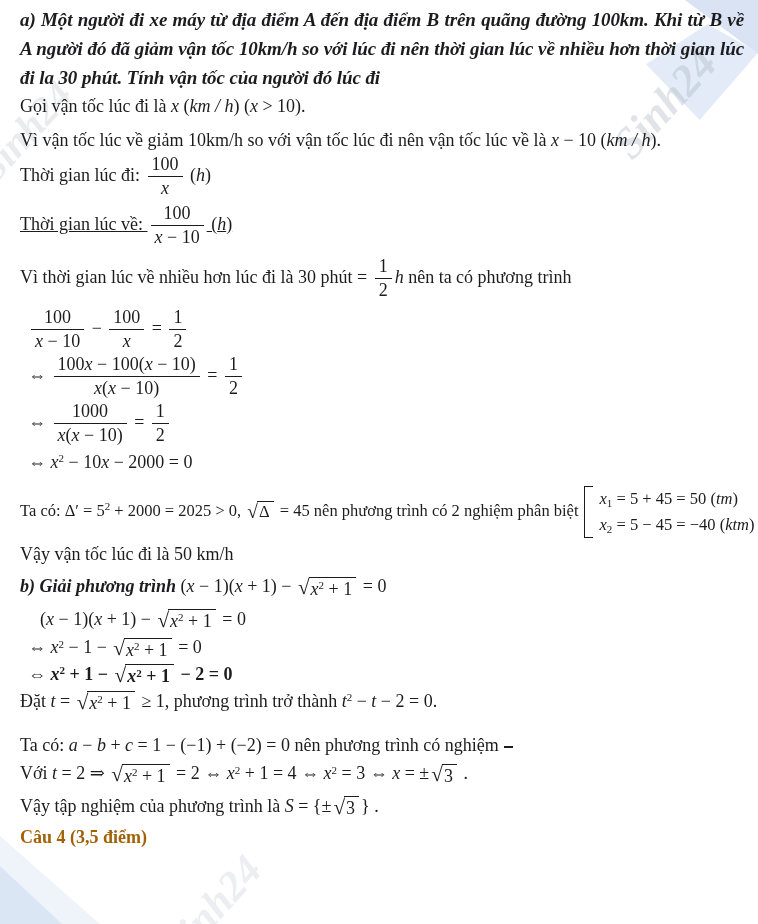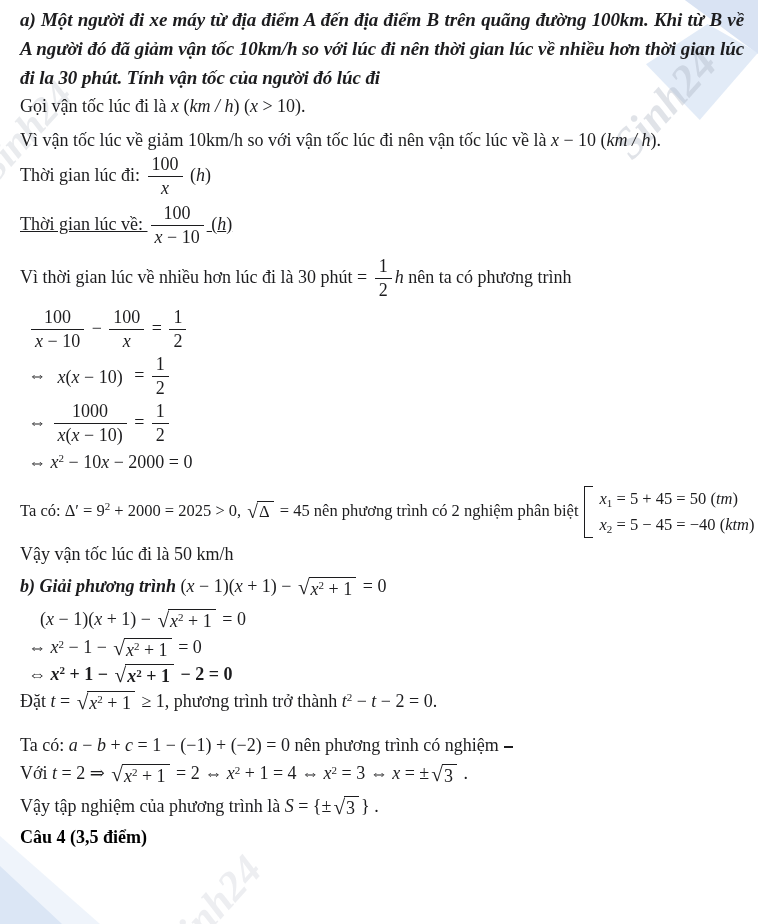--- a/index.html
+++ b/index.html
@@ -112,34 +112,35 @@
           <span class="fnum"><span class="mt">100</span></span>
           <span class="fden"><span class="mi">x</span><span class="mt"> − 10</span></span>
         </span><span class="mt"> − </span><span class="frac">
           <span class="fnum"><span class="mt">100</span></span>
           <span class="fden"><span class="mi">x</span></span>
         </span><span class="mt"> = </span><span class="frac">
           <span class="fnum"><span class="mt">1</span></span>
           <span class="fden"><span class="mt">2</span></span>
         </span></div>
       <div class="line k-eq ind-1"><span class="mt">⇔ </span><span class="frac">
+          <span class="fnum"><span class="mt">100</span><span class="mi">x</span><span class="mt"> − 100(</span><span class="mi">x</span><span class="mt"> − 10)</span></span>
           <span class="fden"><span class="mi">x</span><span class="mt">(</span><span class="mi">x</span><span class="mt"> − 10)</span></span>
         </span><span class="mt"> = </span><span class="frac">
           <span class="fnum"><span class="mt">1</span></span>
           <span class="fden"><span class="mt">2</span></span>
         </span></div>
       <div class="line k-eq ind-1"><span class="mt">⇔ </span><span class="frac">
           <span class="fnum"><span class="mt">1000</span></span>
           <span class="fden"><span class="mi">x</span><span class="mt">(</span><span class="mi">x</span><span class="mt"> − 10)</span></span>
         </span><span class="mt"> = </span><span class="frac">
           <span class="fnum"><span class="mt">1</span></span>
           <span class="fden"><span class="mt">2</span></span>
         </span></div>
       <div class="line k-eq ind-1"><span class="mt">⇔ </span><span class="mi">x</span><span class="msup">2</span><span class="mt"> − 10</span><span class="mi">x</span><span class="mt"> − 2000 = 0</span></div>
-      <div class="line k-tight"><span class="mt">Ta có: Δ′ = 9</span><span class="msup">2</span><span class="mt"> + 2000 = 2025 &gt; 0, </span><span class="sqrt">
+      <div class="line k-tight"><span class="mt">Ta có: Δ′ = 5</span><span class="msup">2</span><span class="mt"> + 2000 = 2025 &gt; 0, </span><span class="sqrt">
           <span class="rsign">√</span>
           <span class="rbody"><span class="mt">Δ</span></span>
         </span><span class="mt"> = 45 nên phương trình có 2 nghiệm phân biệt</span><span class="cases">
           <span class="cbr"></span>
           <span class="crows">
             <span class="crow"><span class="mi">x</span><span class="msub">1</span><span class="mt"> = 5 + 45 = 50 (</span><span class="mi">tm</span><span class="mt">)</span></span>
             <span class="crow"><span class="mi">x</span><span class="msub">2</span><span class="mt"> = 5 − 45 = −40 (</span><span class="mi">ktm</span><span class="mt">)</span></span>
           </span>
         </span></div>
       <div class="line k-text"><span class="mt">Vậy vận tốc lúc đi là 50 km/h</span></div>
@@ -170,15 +171,15 @@
           <span class="rsign">√</span>
           <span class="rbody"><span class="mi">x</span><span class="msup">2</span><span class="mt"> + 1</span></span>
         </span><span class="mt"> = 2 ⇔ </span><span class="mi">x</span><span class="msup">2</span><span class="mt"> + 1 = 4 ⇔ </span><span class="mi">x</span><span class="msup">2</span><span class="mt"> = 3 ⇔ </span><span class="mi">x</span><span class="mt"> = ±</span><span class="sqrt">
           <span class="rsign">√</span>
           <span class="rbody"><span class="mt">3</span></span>
         </span><span class="mt"> .</span></div>
       <div class="line k-text"><span class="mt">Vậy tập nghiệm của phương trình là </span><span class="mi">S</span><span class="mt"> = {±</span><span class="sqrt">
           <span class="rsign">√</span>
           <span class="rbody"><span class="mt">3</span></span>
         </span><span class="mt">} .</span></div>
-      <div class="line k-red" style="color: #000000;"><span class="mb">Câu 4 (3,5 điểm)</span></div>
+      <div class="line k-red" style="color: #a16207;"><span class="mb">Câu 4 (3,5 điểm)</span></div>
     </div>
 </div>
 
 </body></html>

